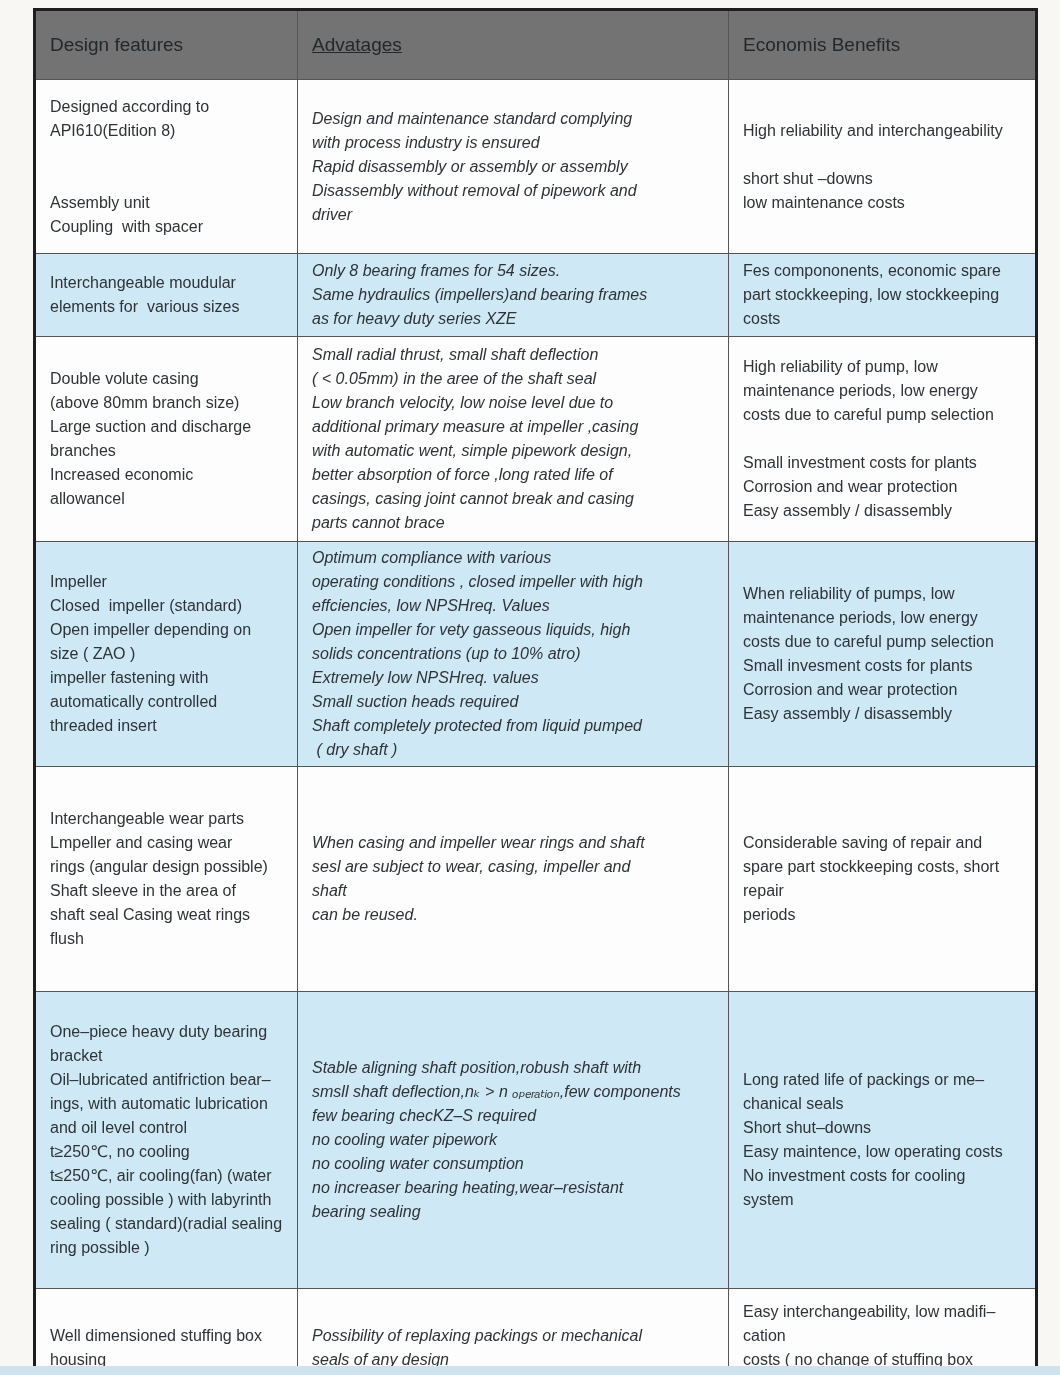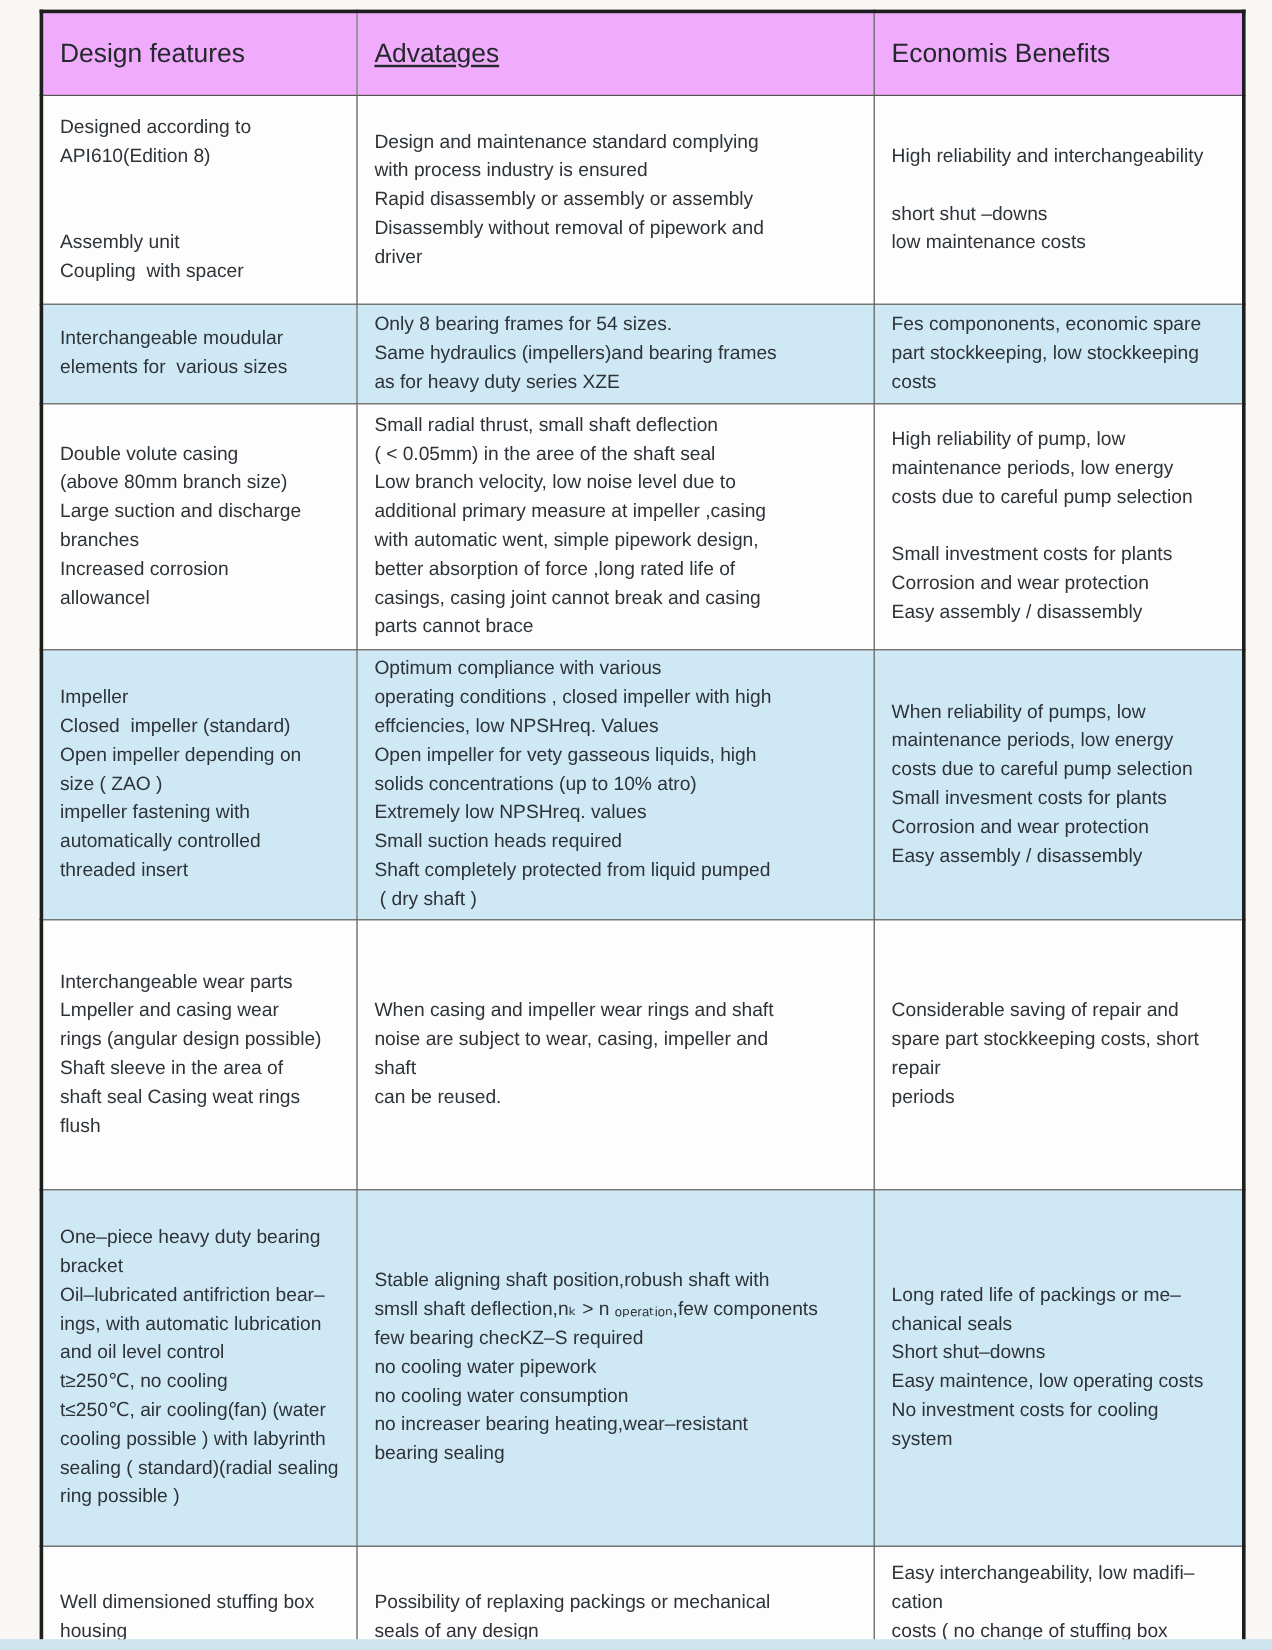--- a/index.html
+++ b/index.html
@@ -41,29 +41,29 @@
     line-height: 24px;
     color: #2e3338;
     font-weight: 400;
     white-space: pre-wrap;
     overflow: hidden;
     padding: 4px 5px 4px 14px;
     text-align: left;
   }
   table.spec th {
     height: 60px;
-    font-size: 22px;
+    font-size: 19px;
     color: #23282c;
-    background: #f0abfc;
+    background: #737373;
   }
   th.h-left   { padding-left: 31px; }
   th.h-center { text-align: center; padding-left: 5px; text-decoration: underline; }
   tr.blue td  { background: #cfe8f6; }
   tr.white td { background: #fdfdfd; }
-  td.c2 { padding-left: 16px; }
+  td.c2 { padding-left: 16px; font-style: italic; }
   td.c3 { padding-left: 12px; padding-right: 3px; }
 </style>
 </head>
 <body>
 
 <div class="page">
 
   <table class="spec">
     <colgroup>
       <col style="width:263px">
@@ -103,21 +103,21 @@
 as for heavy duty series XZE</td>
         <td class="c3">Fes compononents, economic spare
 part stockkeeping, low stockkeeping
 costs</td>
       </tr>
       <tr class="white" style="height:205px">
         <td class="c1">Double volute casing
 (above 80mm branch size)
 Large suction and discharge
 branches
-Increased corrosion
+Increased economic
 allowancel</td>
         <td class="c2">Small radial thrust, small shaft deflection
 ( &lt; 0.05mm) in the aree of the shaft seal
 Low branch velocity, low noise level due to
 additional primary measure at impeller ,casing
 with automatic went, simple pipework design,
 better absorption of force ,long rated life of
 casings, casing joint cannot break and casing
 parts cannot brace</td>
         <td class="c3">High reliability of pump, low
@@ -153,21 +153,21 @@
 Easy assembly / disassembly</td>
       </tr>
       <tr class="white" style="height:225px">
         <td class="c1">Interchangeable wear parts
 Lmpeller and casing wear
 rings (angular design possible)
 Shaft sleeve in the area of
 shaft seal Casing weat rings
 flush</td>
         <td class="c2">When casing and impeller wear rings and shaft
-noise are subject to wear, casing, impeller and
+sesl are subject to wear, casing, impeller and
 shaft
 can be reused.</td>
         <td class="c3">Considerable saving of repair and
 spare part stockkeeping costs, short
 repair
 periods</td>
       </tr>
       <tr class="blue" style="height:297px">
         <td class="c1">One–piece heavy duty bearing
 bracket

